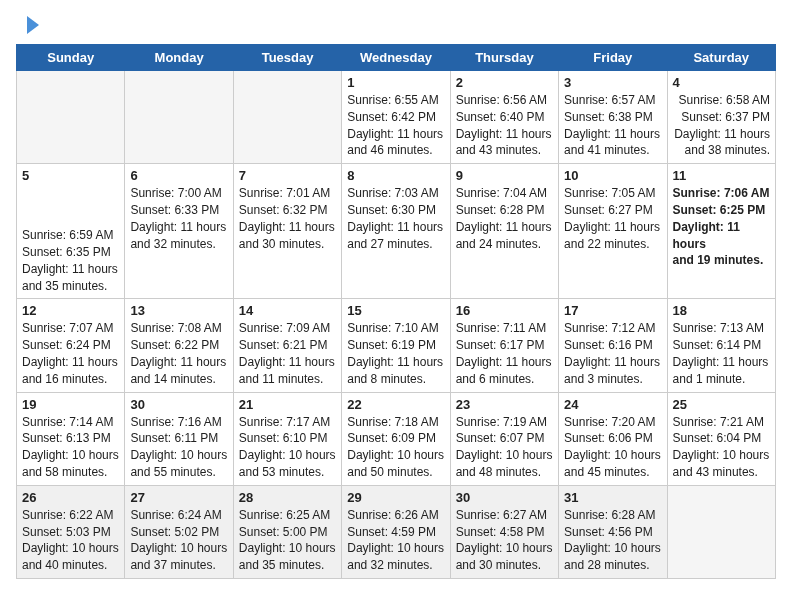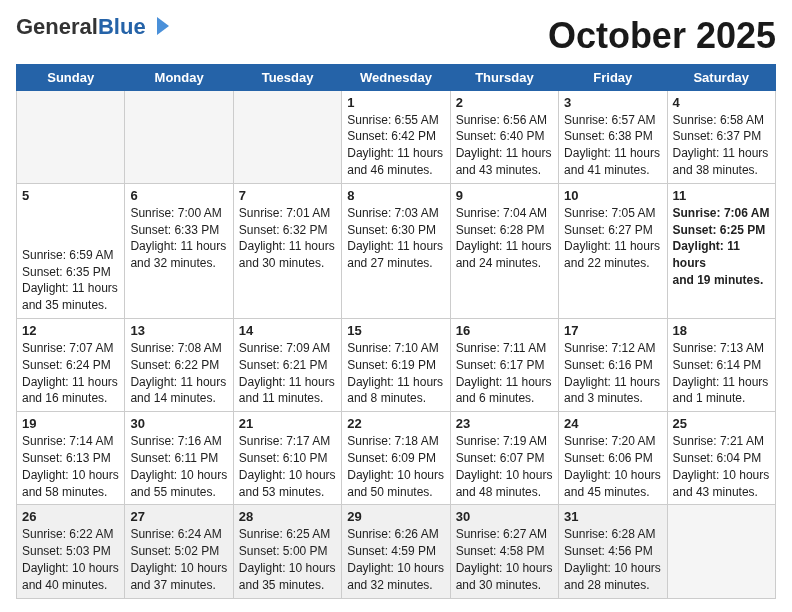--- a/index.html
+++ b/index.html
@@ -78,30 +78,26 @@
       color: #222;
       line-height: 1.4;
     }
   </style>
 </head>
 <body>
 
 <div class="header">
   <div class="logo">
     <div class="logo-row">
-      <span style="font-size:22px;font-weight:bold;line-height:1;">
-        <span style="color:#333;">General</span><span style="color:#2563a8;">Blue</span>
-      </span>
       <svg width="22" height="22" viewBox="0 0 22 22" style="margin-left:3px;margin-top:-2px;">
         <polygon points="8,2 20,11 8,20" fill="#4a90d9"></polygon>
       </svg>
     </div>
   </div>
   <div class="title-block">
-    <div class="calendar-title">October 2025</div>
   </div>
 </div>
 
 <table>
   <thead>
     <tr id="header-row">
         <th>Sunday</th>
         <th>Monday</th>
         <th>Tuesday</th>
         <th>Wednesday</th>
@@ -131,21 +127,21 @@
         </td>
         <td>
           <div class="day-number">3</div>
           <div class="day-info" style="white-space: pre-line;">Sunrise: 6:57 AM
 Sunset: 6:38 PM
 Daylight: 11 hours
 and 41 minutes.</div>
         </td>
         <td>
           <div class="day-number">4</div>
-          <div class="day-info" style="white-space: pre-line;">Sunrise: 6:58 AM
+          <div class="day-info" style="white-space: pre-line; text-align: right;">Sunrise: 6:58 AM
 Sunset: 6:37 PM
 Daylight: 11 hours
 and 38 minutes.</div>
         </td>
       </tr>
       <tr>
         <td>
           <div class="day-number">5</div>
           <div class="day-info" style="white-space: pre-line; margin-top: 44px;">Sunrise: 6:59 AM
 Sunset: 6:35 PM

